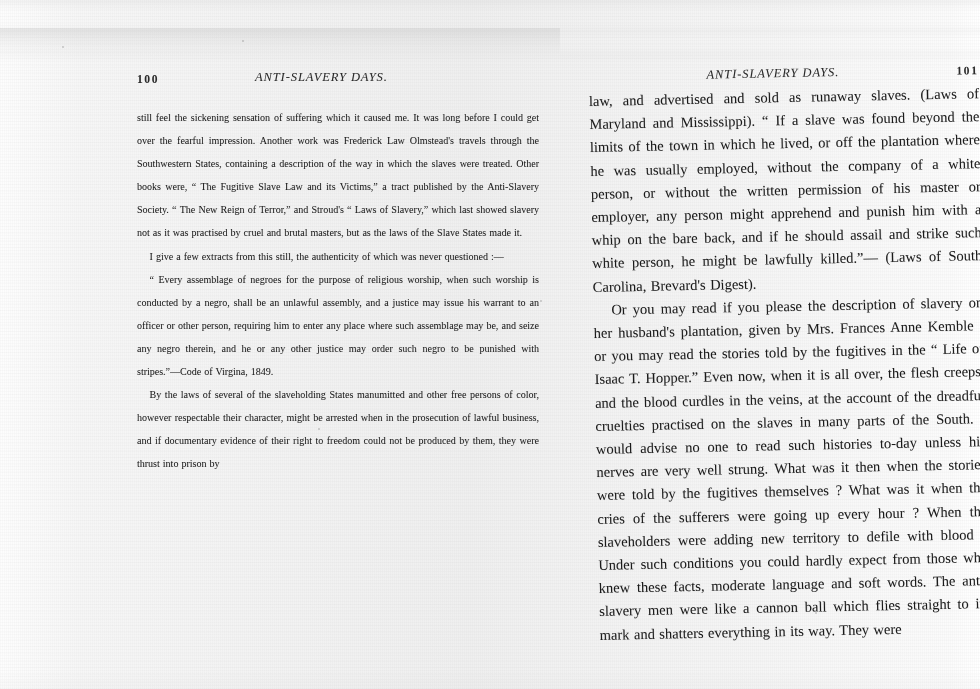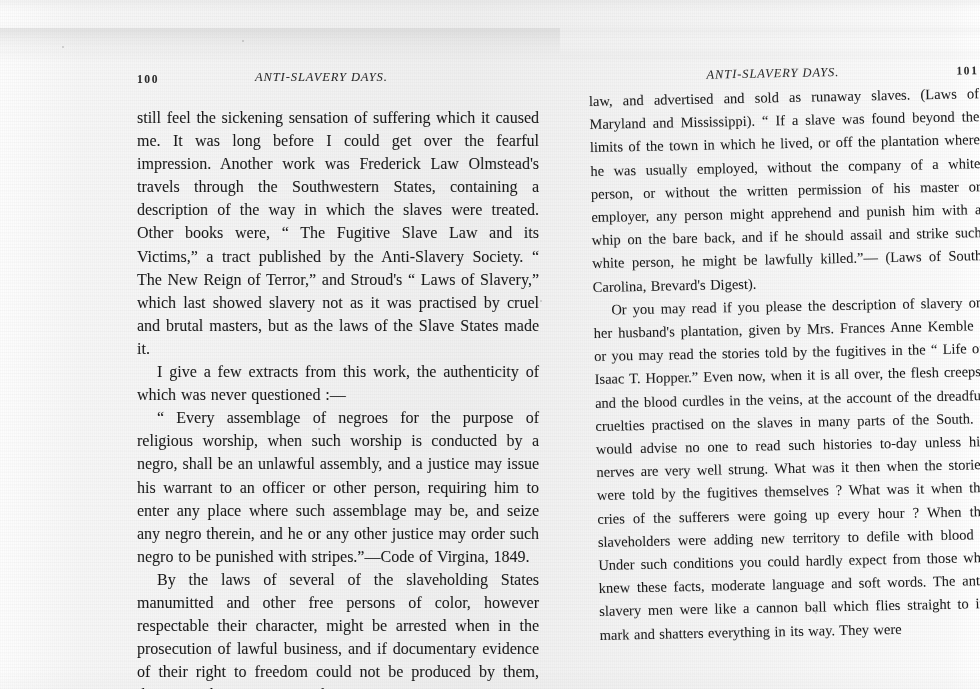--- a/index.html
+++ b/index.html
@@ -115,21 +115,21 @@
   #page-left .head-title  { left: 118px; top: 2px; }
   #page-left .folio       { left: 0px;   top: 5px; }
 
   #page-right .head-title { left: 118px; top: 18px; }
   #page-right .folio      { right: 0px;  top: 20px; }
 
   .column-body p {
     margin: 0;
     text-align: justify;
     text-justify: inter-word;
-    font-size: 16px;
+    font-size: 10px;
     line-height: 23.1px;
     text-indent: 1.25em;
     color: #1a1a1a;
     word-spacing: 0.055em;
     hyphens: none;
   }
 
   #page-right .column-body p {
     font-size: 14.5px;
     line-height: 23.2px;
@@ -171,21 +171,21 @@
 
   <div class="book-page" id="page-left">
 
     <div class="running-head">
       <span class="folio">100</span>
       <span class="head-title">ANTI-SLAVERY DAYS.</span>
     </div>
 
     <div class="column-body">
       <p class="no-indent">still feel the sickening sensation of suffering which it caused me. It was long before I could get over the fearful impression. Another work was Frederick Law Olmstead's travels through the Southwestern States, containing a description of the way in which the slaves were treated. Other books were, “ The Fugitive Slave Law and its Victims,” a tract published by the Anti-Slavery Society. “ The New Reign of Terror,” and Stroud's “ Laws of Slavery,” which last showed slavery not as it was practised by cruel and brutal masters, but as the laws of the Slave States made it.</p>
-      <p>I give a few extracts from this work, the authenticity of which was never questioned :—</p>
+      <p>I give a few extracts from this still, the authenticity of which was never questioned :—</p>
       <p>“ Every assemblage of negroes for the purpose of religious worship, when such worship is conducted by a negro, shall be an unlawful assembly, and a justice may issue his warrant to an officer or other person, requiring him to enter any place where such assemblage may be, and seize any negro therein, and he or any other justice may order such negro to be punished with stripes.”—Code of Virgina, 1849.</p>
       <p>By the laws of several of the slaveholding States manumitted and other free persons of color, however respectable their character, might be arrested when in the prosecution of lawful business, and if documentary evidence of their right to freedom could not be produced by them, they were thrust into prison by</p>
     </div>
   </div>
 
   <div class="book-page" id="page-right">
 
     <div class="running-head">
       <span class="head-title">ANTI-SLAVERY DAYS.</span>
       <span class="folio">101</span>

